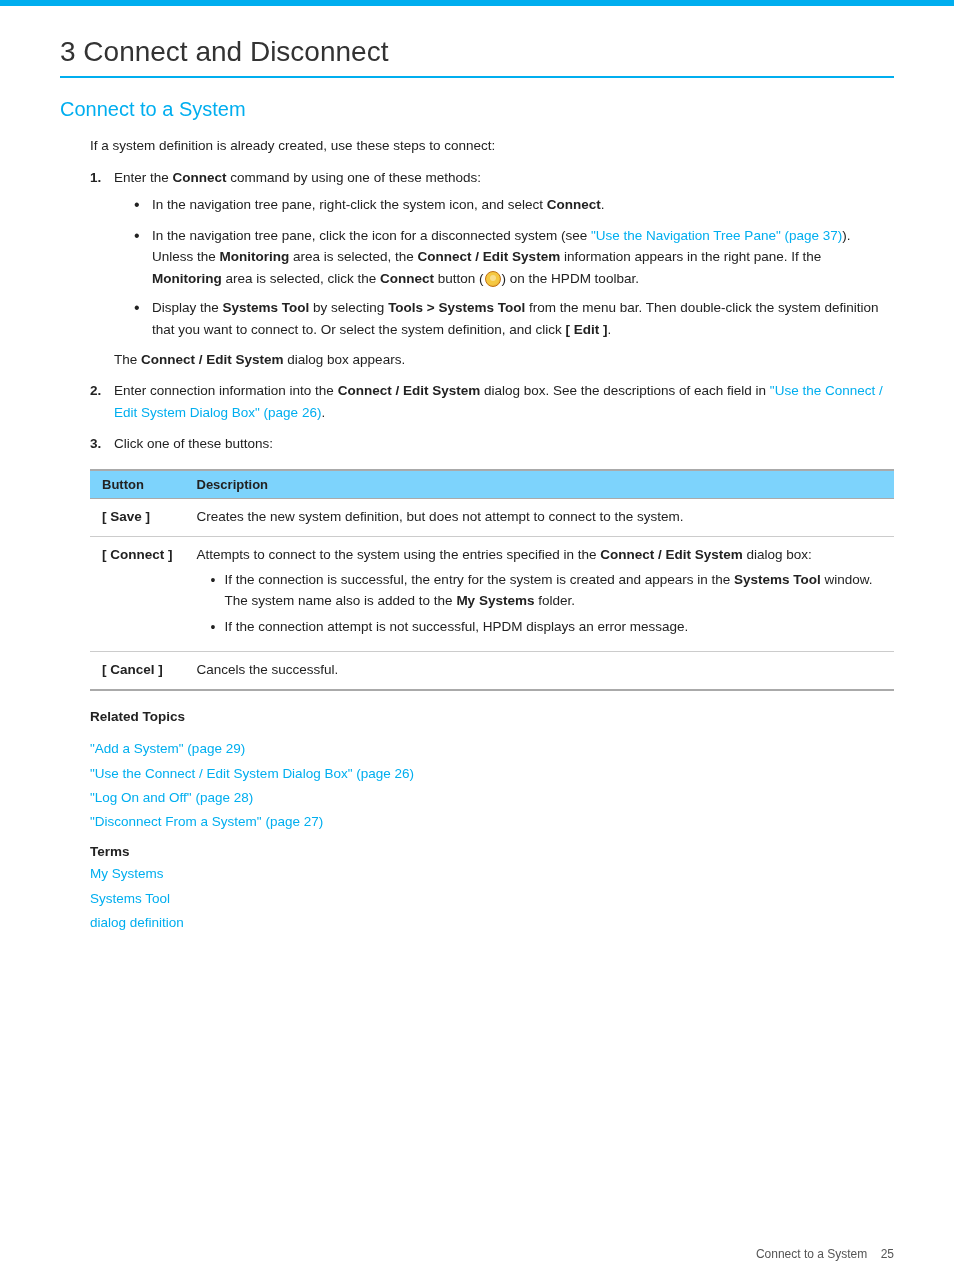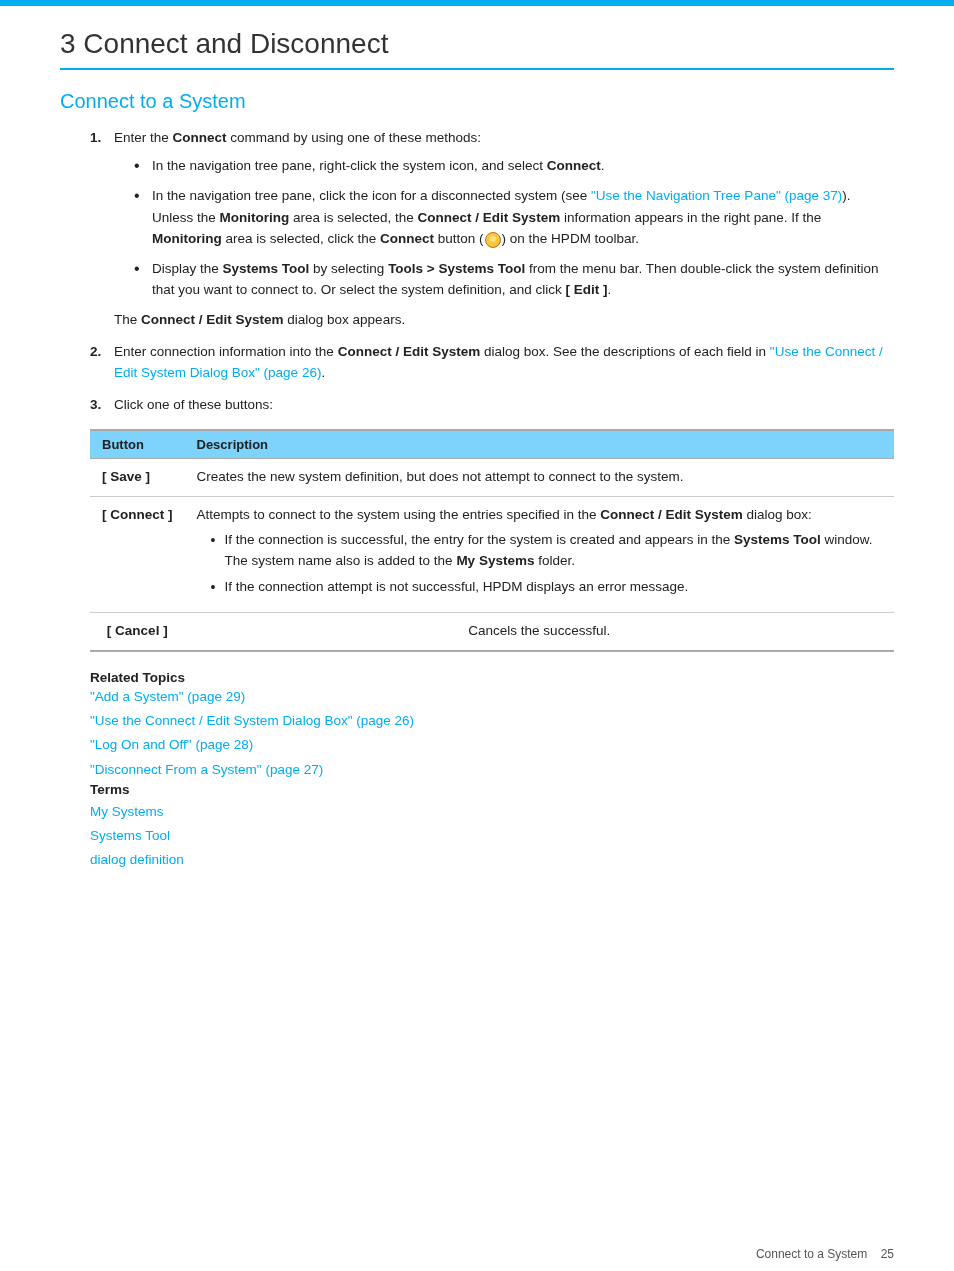--- a/index.html
+++ b/index.html
@@ -11,21 +11,21 @@
       width: 954px;
       min-height: 1271px;
       position: relative;
     }
     .top-bar {
       height: 6px;
       background: #00aeef;
       width: 100%;
     }
     .page-content {
-      padding: 22px 60px 40px 60px;
+      padding: 30px 60px 40px 60px;
     }
     h1.chapter-title {
       font-size: 28px;
       font-weight: normal;
       color: #333;
       border-bottom: 2px solid #00aeef;
       padding-bottom: 8px;
       margin-bottom: 20px;
       font-family: Arial, sans-serif;
     }
@@ -124,21 +124,20 @@
       color: #222;
     }
     .data-table td {
       padding: 8px 12px;
       vertical-align: top;
       border-bottom: 1px solid #ccc;
       line-height: 1.55;
     }
     .data-table tr:last-child td {
       border-bottom: 2px solid #aaa;
-      text-align: center;
     }
     .data-table tbody tr td:first-child {
       white-space: nowrap;
       font-weight: bold;
     }
     .table-bullet {
       margin-left: 14px;
       margin-top: 4px;
     }
     .table-bullet-item {
@@ -149,33 +148,33 @@
     .table-bullet-sym {
       min-width: 14px;
       font-size: 14px;
     }
     .related-topics {
       margin-left: 30px;
       margin-top: 18px;
     }
     .related-topics-title {
       font-weight: bold;
-      margin-bottom: 0;
+      margin-bottom: 13px;
       font-size: 13.5px;
     }
     .related-topics a {
       display: block;
       color: #00aeef;
       text-decoration: none;
       line-height: 1.8;
       font-size: 13.5px;
     }
     .terms-title {
       font-weight: bold;
-      margin-top: 0;
+      margin-top: 10px;
       margin-bottom: 3px;
       font-size: 13.5px;
     }
     .terms-link {
       display: block;
       color: #00aeef;
       text-decoration: none;
       line-height: 1.8;
       font-size: 13.5px;
     }
@@ -191,20 +190,23 @@
 <body>
 
 <div class="top-bar"></div>
 
 <div class="page-content">
 
   <h1 class="chapter-title">3 Connect and Disconnect</h1>
 
   <h2 class="section-title">Connect to a System</h2>
 
+  <p class="body-text">
+    If a system definition is already created, use these steps to connect:
+  </p>
 
   <div class="ordered-list">
     <div class="list-item-numbered">
       <span class="list-num">1.</span>
       <div class="list-item-text">
         Enter the <b>Connect</b> command by using one of these methods:
         <div class="bullet-list">
           <div class="bullet-item">
             <span class="bullet-sym">•</span>
             <span class="bullet-text">In the navigation tree pane, right-click the system icon, and select <b>Connect</b>.</span>

